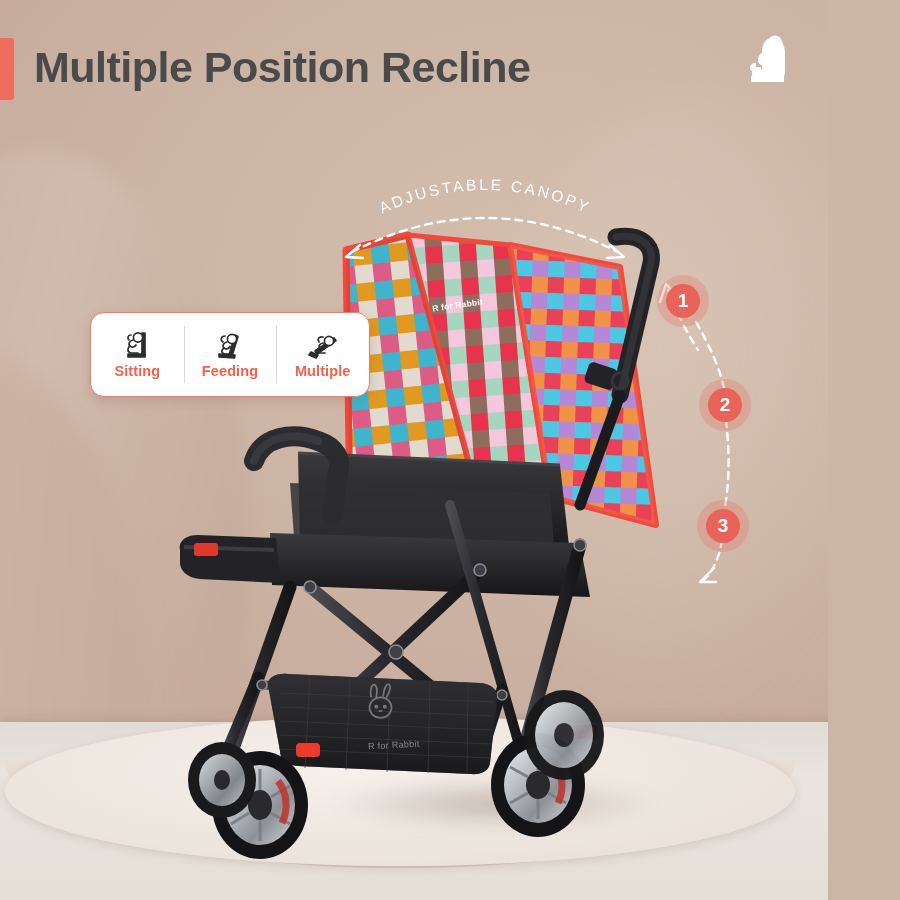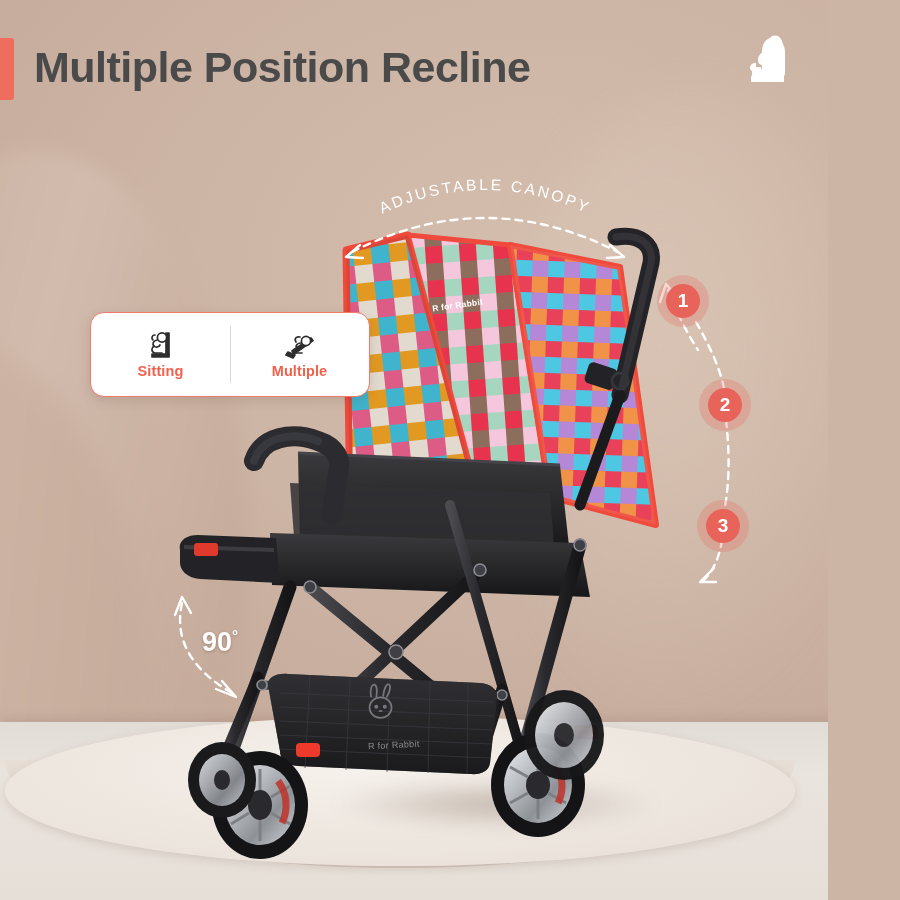--- a/index.html
+++ b/index.html
@@ -417,30 +417,20 @@
       <text class="canopy-text">
         <textPath href="#canopyTextArc" startOffset="50%" text-anchor="middle">ADJUSTABLE CANOPY</textPath>
       </text>
 
       <path d="M 22 92 Q 155 24 288 92" stroke="#ffffff" stroke-width="2.4" fill="none" stroke-dasharray="7 6" stroke-linecap="round"></path>
       <path d="M 30 85 L 16 97 L 33 98" stroke="#ffffff" stroke-width="2.4" fill="none" stroke-linecap="round" stroke-linejoin="round"></path>
       <path d="M 280 85 L 294 97 L 277 98" stroke="#ffffff" stroke-width="2.4" fill="none" stroke-linecap="round" stroke-linejoin="round"></path>
     </svg>
   </div>
 
-  <div class="angle-annot">
-    <svg viewBox="0 0 130 120" xmlns="http://www.w3.org/2000/svg">
-      <path d="M 22 18 Q 10 72 72 108" stroke="#ffffff" stroke-width="2.4" fill="none" stroke-dasharray="7 6" stroke-linecap="round"></path>
-      <path d="M 15 30 L 22 12 L 31 28" stroke="#ffffff" stroke-width="2.4" fill="none" stroke-linecap="round" stroke-linejoin="round"></path>
-      <path d="M 56 104 L 76 112 L 62 96" stroke="#ffffff" stroke-width="2.4" fill="none" stroke-linecap="round" stroke-linejoin="round"></path>
-    </svg>
-    <div class="angle-label">
-      <span>90</span><sup>°</sup>
-    </div>
-  </div>
 
   <div class="steps-path">
     <svg viewBox="0 0 140 330" xmlns="http://www.w3.org/2000/svg">
       <path d="M 28 40 Q 40 72 58 100" stroke="#ffffff" stroke-width="2.4" fill="none" stroke-dasharray="7 6" stroke-linecap="round"></path>
       <path d="M 20 52 L 26 34 L 38 48" stroke="#ffffff" stroke-width="2.4" fill="none" stroke-linecap="round" stroke-linejoin="round"></path>
       <path d="M 56 72 Q 78 110 84 138" stroke="#ffffff" stroke-width="2.4" fill="none" stroke-dasharray="7 6" stroke-linecap="round"></path>
       <path d="M 86 170 Q 92 222 84 262" stroke="#ffffff" stroke-width="2.4" fill="none" stroke-dasharray="7 6" stroke-linecap="round"></path>
       <path d="M 82 290 Q 78 316 64 330" stroke="#ffffff" stroke-width="2.4" fill="none" stroke-dasharray="7 6" stroke-linecap="round"></path>
       <path d="M 74 318 L 60 332 L 76 332" stroke="#ffffff" stroke-width="2.4" fill="none" stroke-linecap="round" stroke-linejoin="round"></path>
     </svg>
@@ -466,20 +456,40 @@
             <path d="M15 10 C11 11 10 14 12 16 C14 18 17 17 18 15"></path>
             <path d="M12 16 C9 18 9 22 13 23 L20 23"></path>
 
             <path d="M13 5 C10 5 9 8 11 10"></path>
           </g>
         </svg>
       </span>
       <span class="fc-label">Sitting</span>
     </div>
 
+    <div class="fc-item">
+      <span class="fc-icon">
+        <svg viewBox="0 0 38 30" xmlns="http://www.w3.org/2000/svg">
+          <g stroke="#2d2d2d" stroke-width="1.7" fill="none" stroke-linecap="round" stroke-linejoin="round">
+
+            <path d="M24 5 L27 6.5 L21 26 L18 25 Z" fill="#2d2d2d"></path>
+
+            <path d="M8 24 L24 25 L23.5 28 L8 27 Z" fill="#2d2d2d"></path>
+
+            <circle cx="21" cy="9" r="4.6" fill="#ffffff"></circle>
+
+            <path d="M16 12 C12 13 11 16 13 18 C15 20 18 18.5 19 16.5"></path>
+            <path d="M13 18 C10 20 10 23 14 24 L20 24"></path>
+
+            <path d="M14 6 C10 6 9 10 12 12"></path>
+          </g>
+        </svg>
+      </span>
+      <span class="fc-label">Feeding</span>
+    </div>
 
     <div class="fc-item">
       <span class="fc-icon">
         <svg viewBox="0 0 38 30" xmlns="http://www.w3.org/2000/svg">
           <g stroke="#2d2d2d" stroke-width="1.7" fill="none" stroke-linecap="round" stroke-linejoin="round">
 
             <path d="M30 8 L32 10.5 L13 24 L11 21 Z" fill="#2d2d2d"></path>
 
             <path d="M7 22 L14 25 L12 28 L5 25 Z" fill="#2d2d2d"></path>
 

